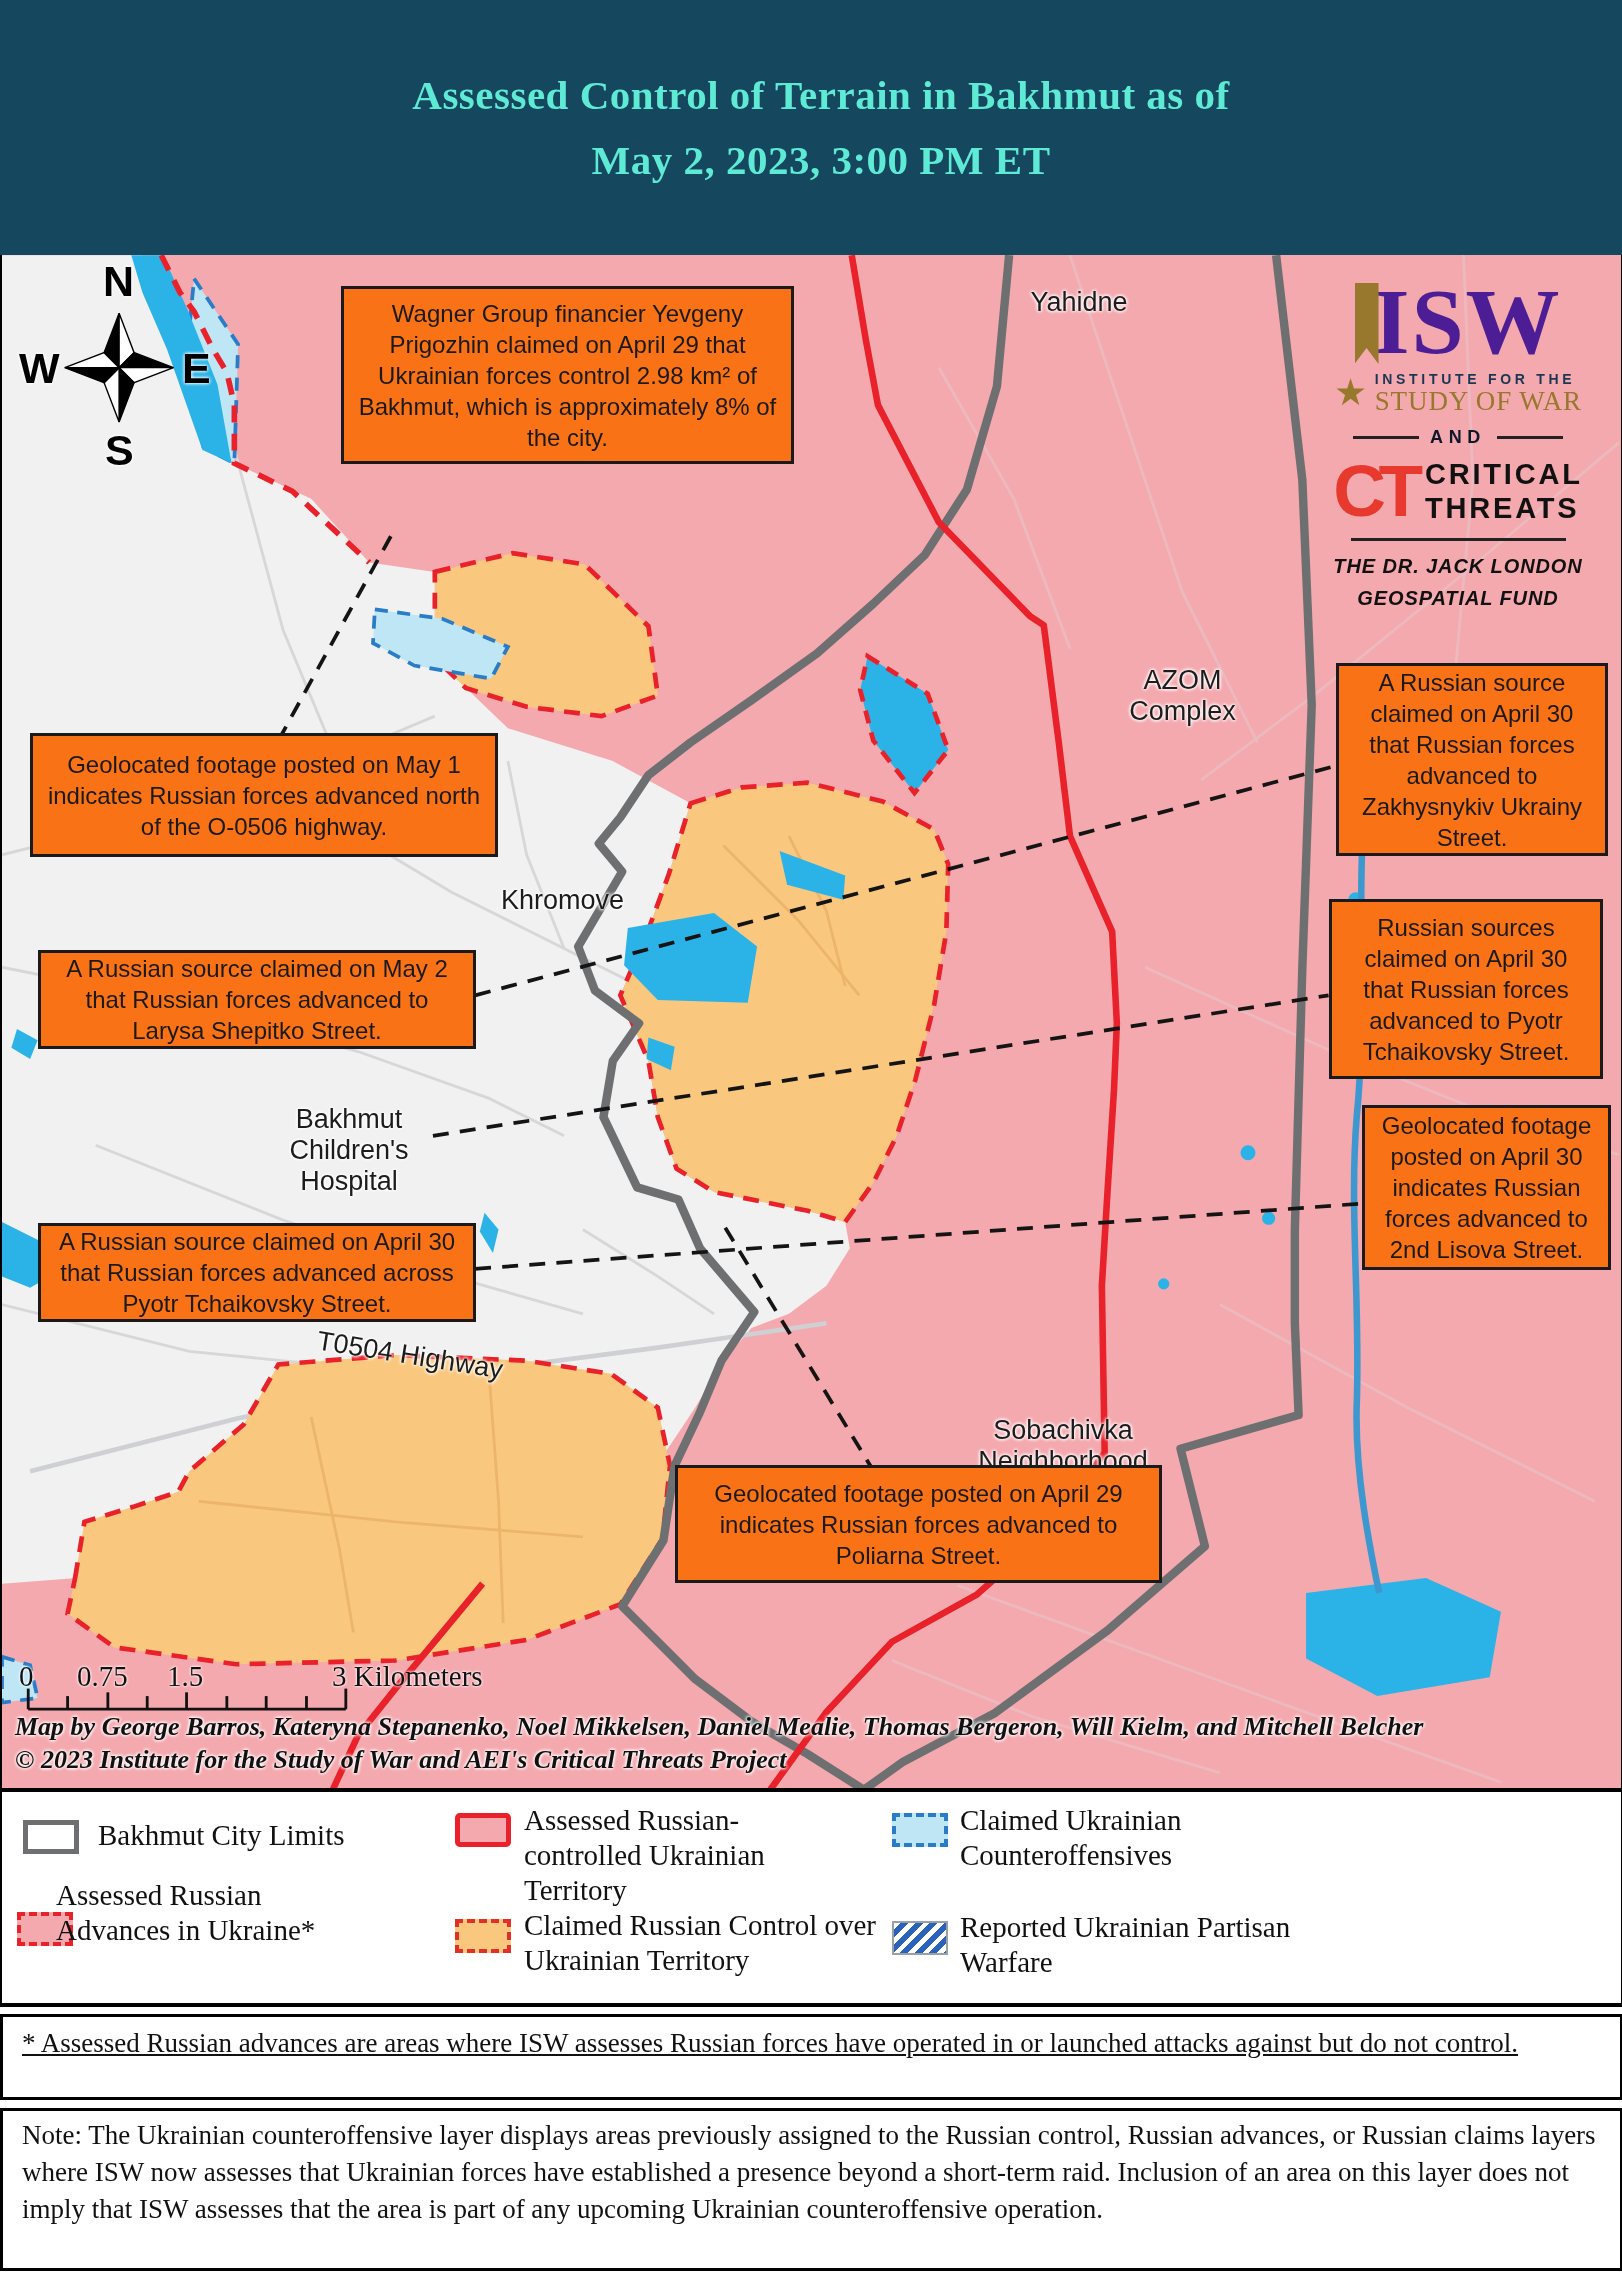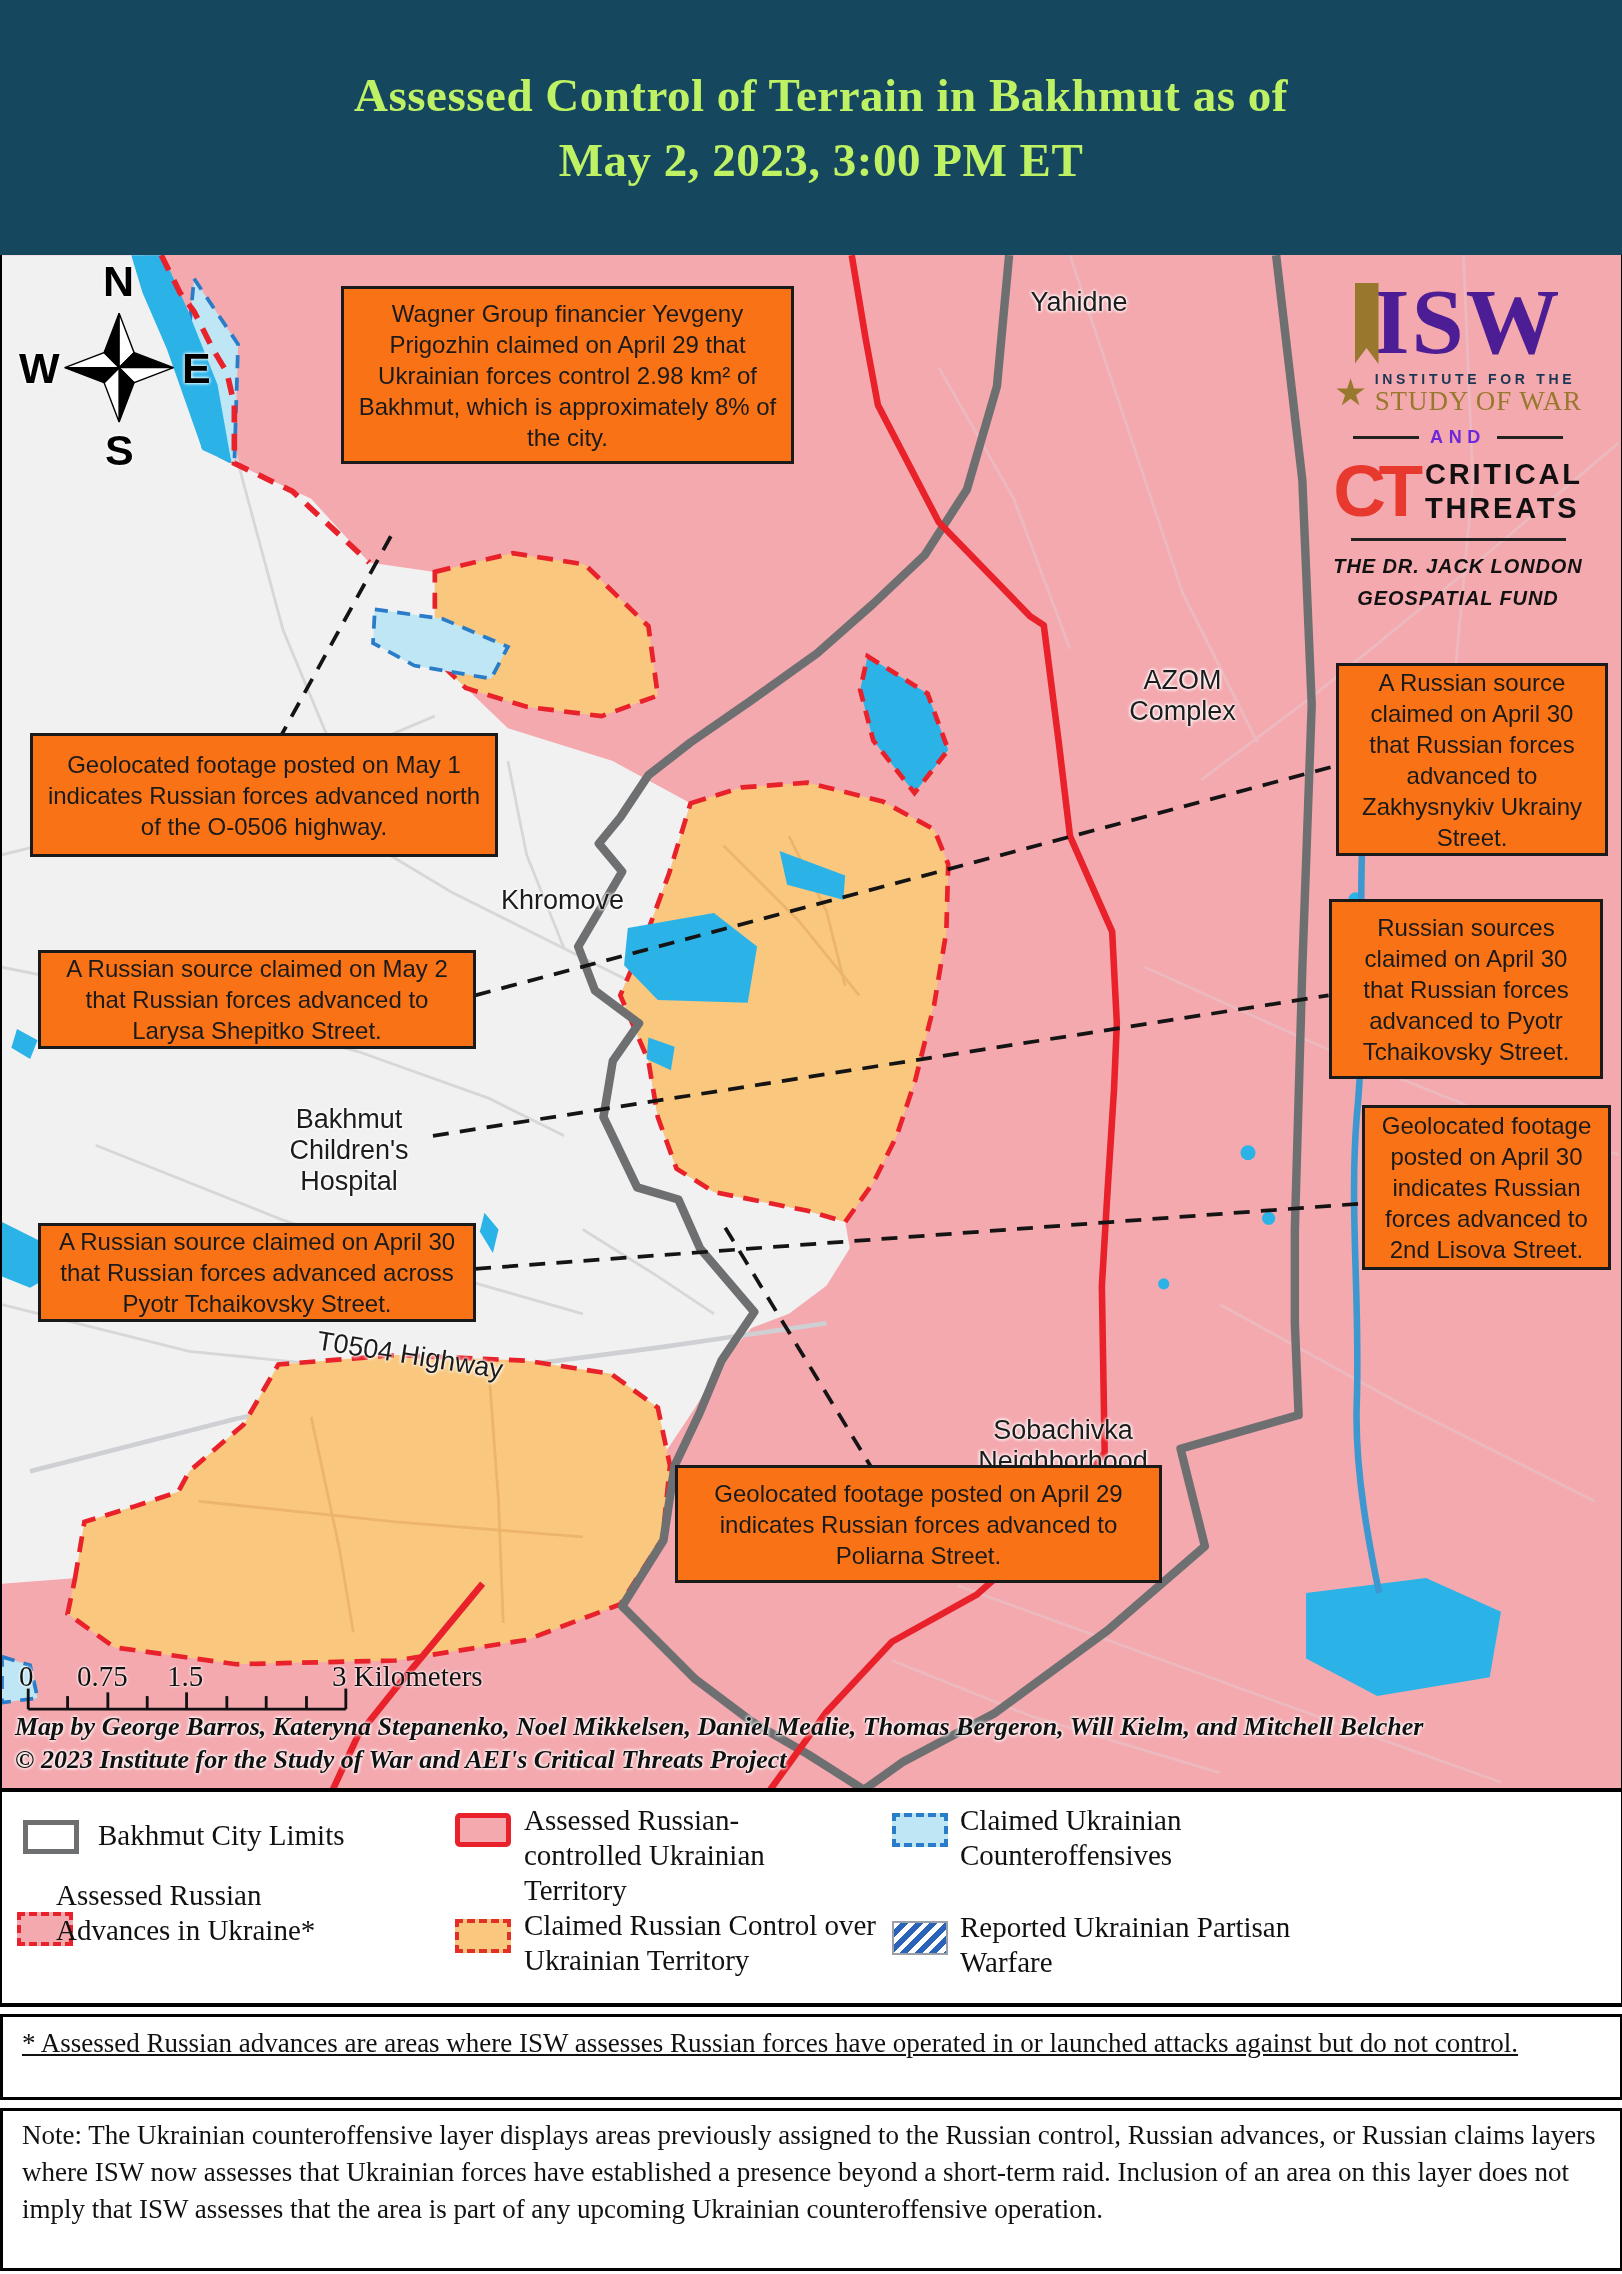--- a/index.html
+++ b/index.html
@@ -1,22 +1,22 @@
 <!DOCTYPE html>
 <html style="font-size:15px"><head>
 <meta charset="utf-8">
 <style>
   html,body{margin:0;padding:0;background:#ffffff;}
   #page{position:relative;width:1623px;height:2275px;background:#ffffff;overflow:hidden;
         font-family:"Liberation Sans",sans-serif;}
   
   .header{position:absolute;left:0;top:0;width:1623px;height:255px;background:#15475e;
           display:flex;flex-direction:column;justify-content:center;align-items:center;}
-  .header .t{font-family:"Liberation Serif",serif;font-weight:bold;color:#bef264;
-             font-size:47px;line-height:65px;text-align:center;letter-spacing:0.5px;margin-left:19px;}
+  .header .t{font-family:"Liberation Serif",serif;font-weight:bold;color:#5eead4;
+             font-size:41px;line-height:65px;text-align:center;letter-spacing:0.5px;margin-left:19px;}
   
   .map{position:absolute;left:0;top:255px;width:1623px;height:1535px;background:#f4a9af;
        border-left:2.8px solid #000;border-right:2.8px solid #000;box-sizing:border-box;overflow:hidden;}
   .map svg{position:absolute;left:0;top:0;}
   .callout{position:absolute;background:#f97316;border:3.7px solid #1a1a1a;color:#1a1a1a;
            font-size:24px;line-height:31px;text-align:center;padding:8.4px 9.4px;box-sizing:border-box;
            display:flex;align-items:center;justify-content:center;}
   .plabel{position:absolute;color:#1c1c1c;font-size:27px;line-height:31px;text-align:center;
           text-shadow:0 0 3.7px #fff,0 0 3.7px #fff,0 0 3.7px #fff;}
   .compassL{position:absolute;color:#000;font-size:43px;font-weight:bold;
@@ -34,21 +34,21 @@
               clip-path:polygon(0 0,100% 0,100% 100%,50% 80%,0 100%);}
   .isw-text{font-family:"Liberation Serif",serif;font-weight:bold;color:#4c1d95;
             font-size:94px;line-height:90px;letter-spacing:1.9px;}
   .inst-row{display:flex;justify-content:center;align-items:center;gap:7.5px;margin-top:1.9px;}
   .star{color:#97782d;font-size:37px;line-height:34px;}
   .inst-col{text-align:left;}
   .inst1{color:#1b3654;font-weight:bold;font-size:14px;letter-spacing:3.7px;}
   .inst2{font-family:"Liberation Serif",serif;color:#97782d;font-size:27px;letter-spacing:0.9px;line-height:28px;}
   .and-row{display:flex;align-items:center;justify-content:center;gap:11.2px;margin-top:11.2px;}
   .and-row .rule{width:66px;height:2.8px;background:#222;}
-  .and-row .and{font-weight:bold;font-size:18px;letter-spacing:5.6px;color:#6d28d9;}
+  .and-row .and{font-weight:bold;font-size:18px;letter-spacing:5.6px;color:#0f172a;}
   .ct-row{display:flex;justify-content:center;align-items:center;gap:9.4px;margin-top:9.4px;}
   .ct-mark{color:#e8392e;font-size:73px;font-weight:900;letter-spacing:-7.5px;line-height:66px;}
   .ct-col{text-align:left;font-weight:900;color:#111;font-size:29px;line-height:34px;letter-spacing:2.8px;}
   .fund-rule{width:215px;height:2.8px;background:#222;margin:13px auto 9.4px auto;}
   .fund{font-weight:900;font-style:italic;color:#111;font-size:20px;line-height:32px;letter-spacing:0.9px;}
   
   .legend{position:absolute;left:0;top:1788px;width:1623px;height:219px;background:#fff;
           border-top:4.7px solid #000;border-bottom:4.7px solid #000;
           border-left:2.8px solid #000;border-right:2.8px solid #000;box-sizing:border-box;}
   .litem{position:absolute;}

